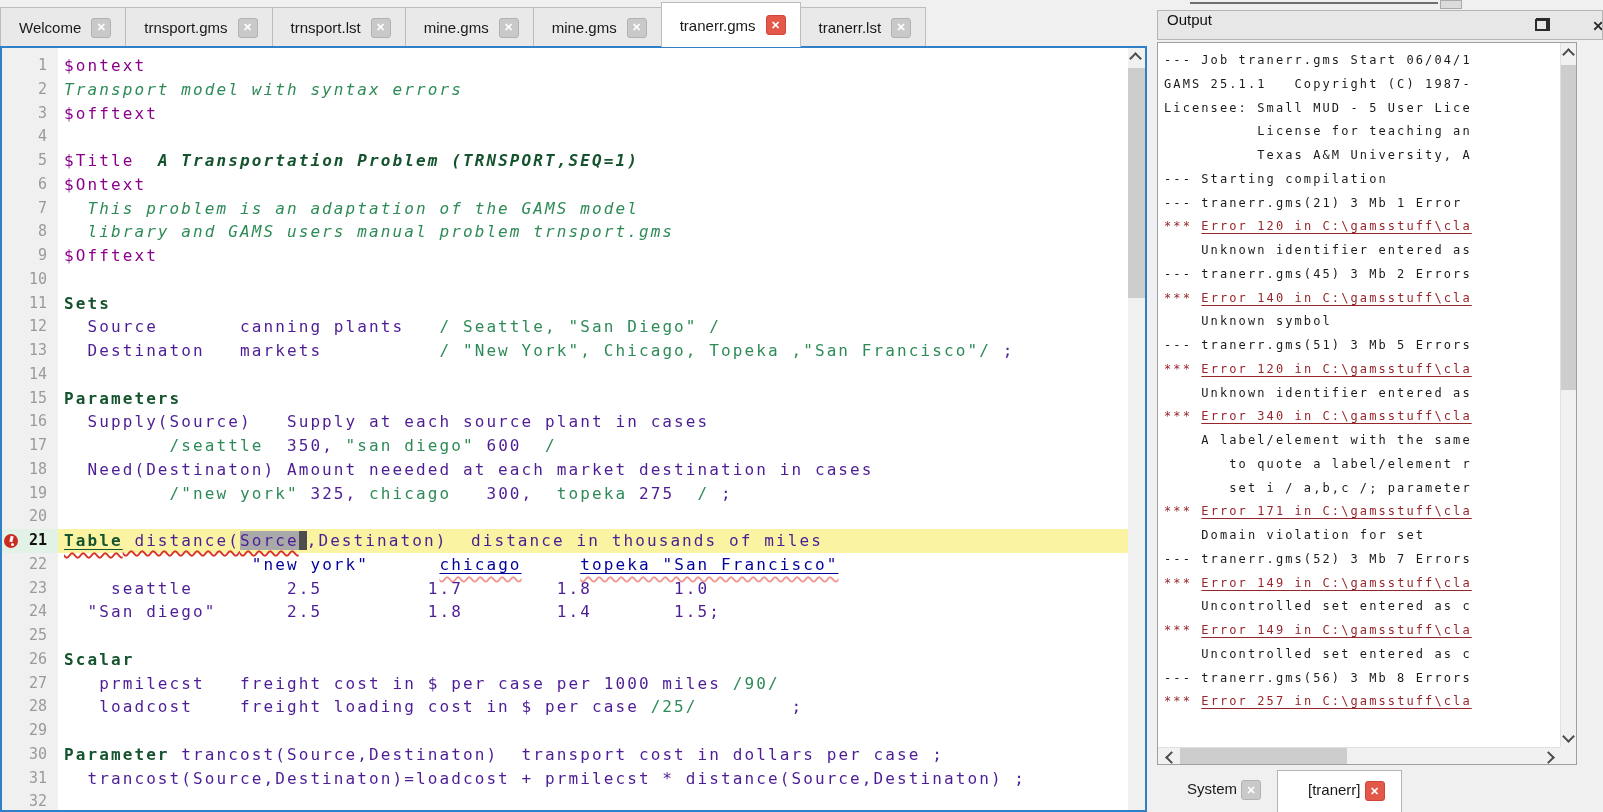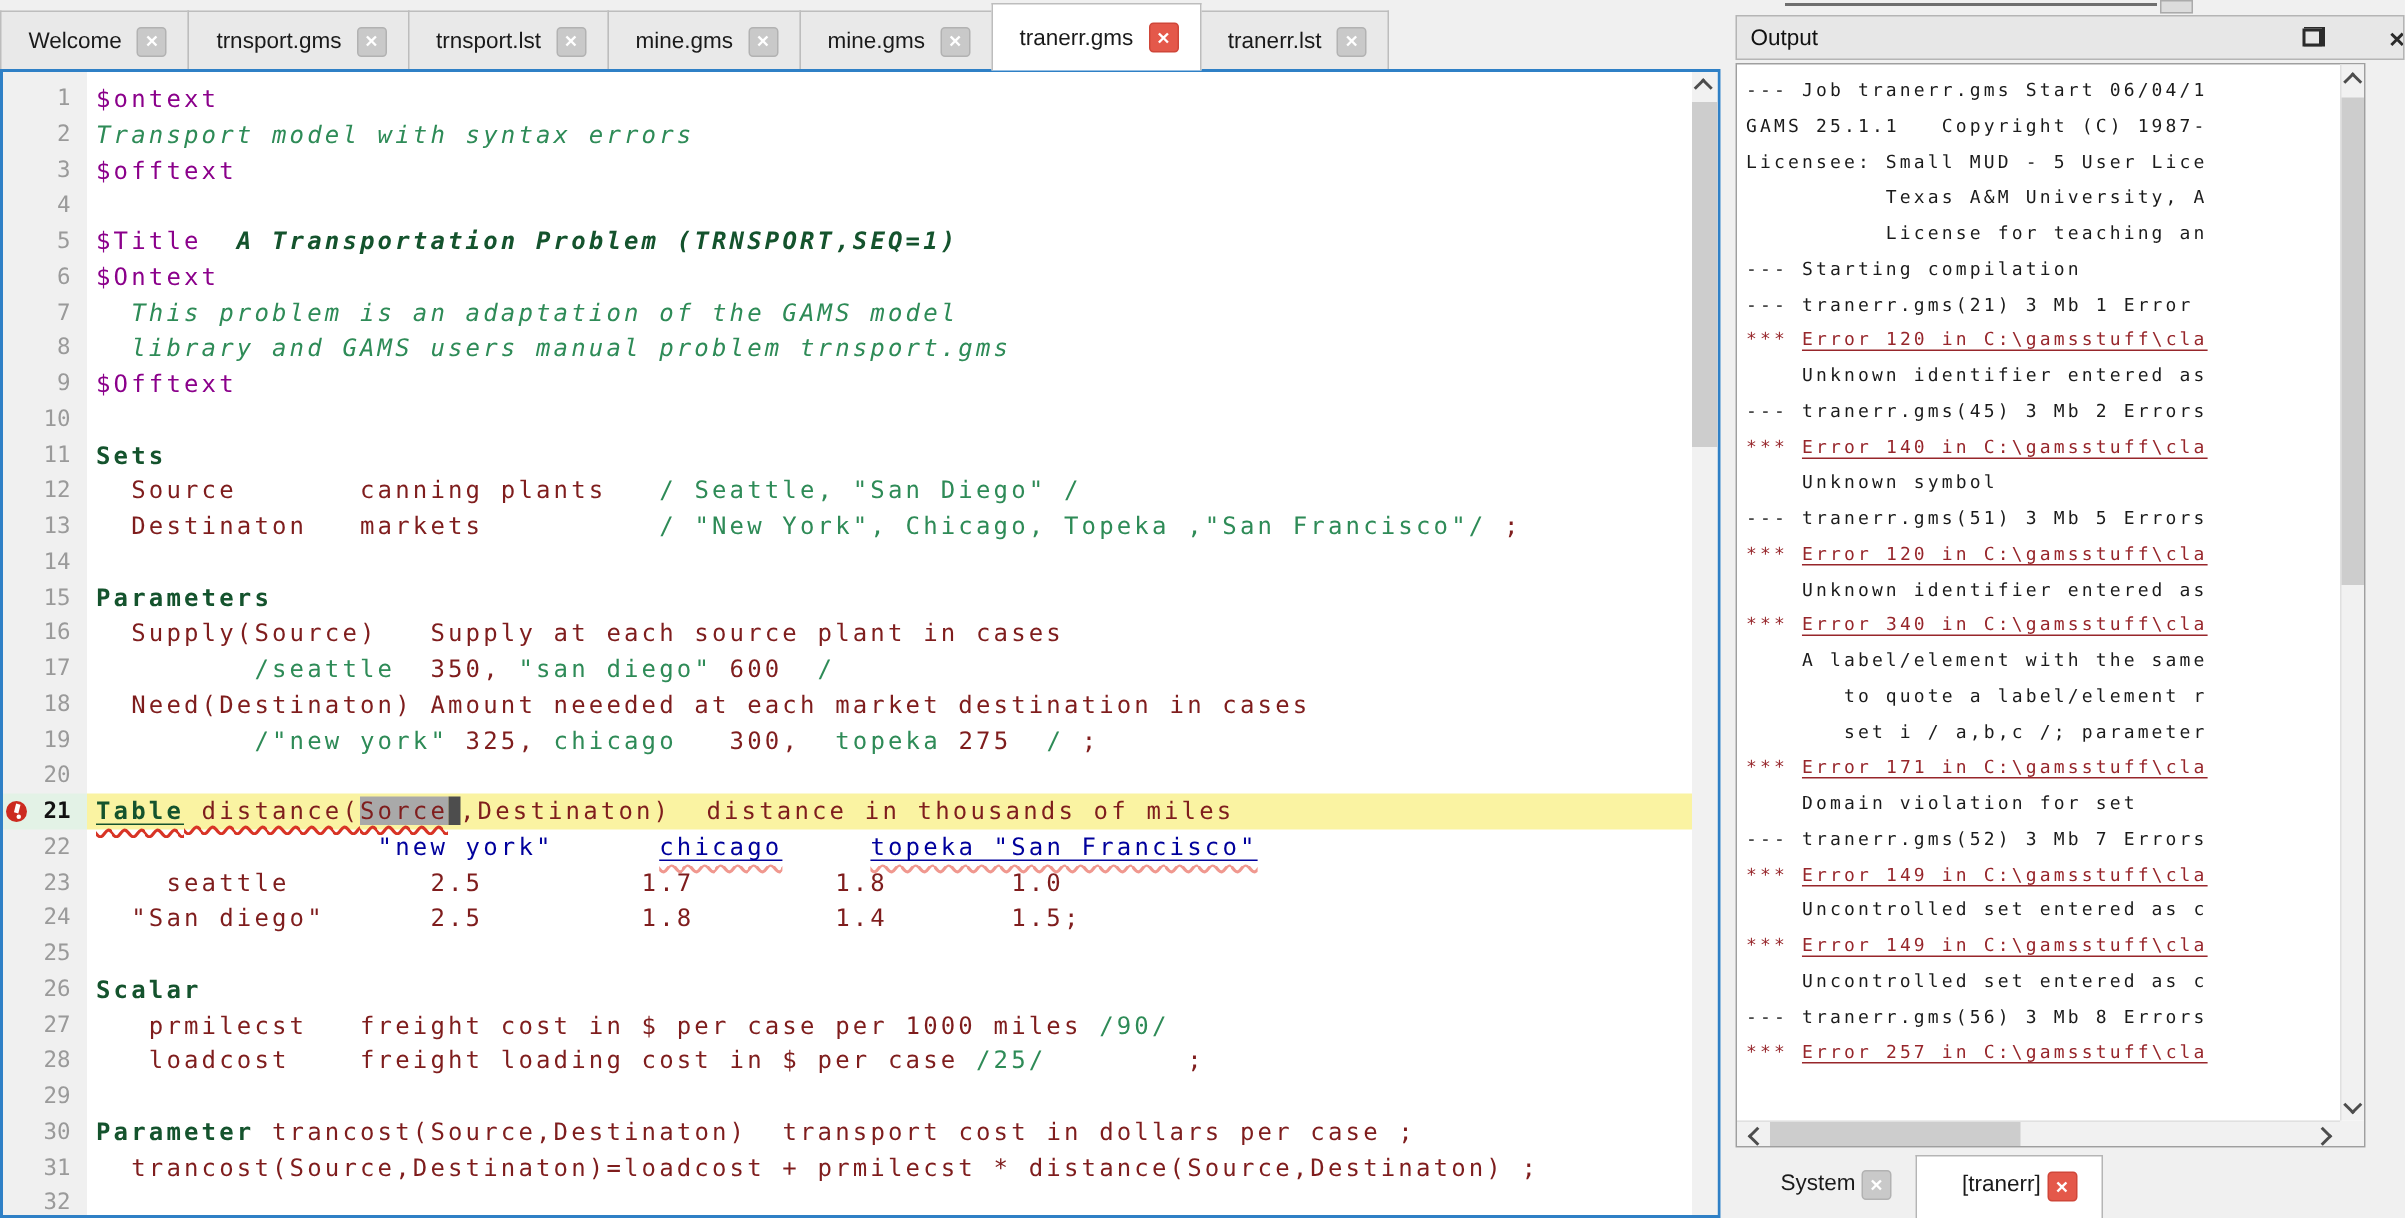--- a/index.html
+++ b/index.html
@@ -38,21 +38,21 @@
   .code { flex:1 1 auto; padding-top:6px; overflow:hidden; }
   .code-line { height:23.75px; line-height:23.75px; white-space:pre;
                font-family:"DejaVu Sans Mono", monospace; font-size:16px;
                letter-spacing:2.1px; padding-left:6px; color:#111; }
   .code-line.hl { background:#faf3a2; }
 
   .s-dir { color:#8b008b; }
   .s-com { color:#2e8b57; font-style:italic; }
   .s-kw  { color:#14532d; font-weight:bold; }
   .s-ti  { color:#14532d; font-weight:bold; font-style:italic; }
-  .s-pl  { color:#7f1d1d; }
+  .s-pl  { color:#4c1d95; }
   .s-dt  { color:#2e8b57; }
   .s-hd  { color:#00009c; }
   .s-u   { text-decoration:underline; text-underline-offset:3px; }
   .s-wavyr { text-decoration:underline wavy #d83426; text-decoration-thickness:1.5px;
              text-underline-offset:4px; text-decoration-skip-ink:none; }
   .s-sel { background:#a9a9a9; }
   .s-cur { display:inline-block; width:8px; height:19px; background:#4d4d4d;
            vertical-align:middle; margin-bottom:3px; }
   .w-dbl  { text-decoration:underline wavy #f0988f; text-decoration-thickness:1.5px;
             text-underline-offset:6px; text-decoration-skip-ink:none; }
@@ -73,21 +73,21 @@
 
   
   .right-pane { position:absolute; left:1152px; top:0; width:451px; height:812px;
                 background:#f0f0f0; }
   .dock-strip { position:absolute; top:0; left:0; width:451px; height:9px; }
   .dock-strip .bar { position:absolute; left:38px; top:2px; width:248px; border-top:2px solid #6f6f6f; }
   .dock-strip .box { position:absolute; left:288px; top:0; width:22px; height:9px;
                      background:#dcdcdc; border:1px solid #aaa; }
 
   .out-title { position:absolute; left:5px; top:10px; width:446px; height:30px;
-               background:#e7e7e7; border:1px solid #b5b5b5; display:flex; align-items:center;
+               background:#e7e7e7; border:1px solid #b5b5b5; display:flex; align-items:flex-start;
                padding-left:9px; font-size:15px; color:#111; overflow:hidden; }
   .float-ic { position:absolute; right:52px; top:7px; width:15px; height:13px; }
   .float-ic::before { content:""; position:absolute; right:0; top:0; width:10px; height:9px;
                       border:2px solid #2b2b2b; }
   .float-ic::after  { content:""; position:absolute; left:0; bottom:0; width:9px; height:8px;
                       border:2px solid #2b2b2b; background:#e7e7e7; }
   .title-close { position:absolute; right:-6px; top:5px; width:20px; height:20px;
                  font-size:14px; font-weight:bold; color:#2b2b2b;
                  display:flex; align-items:center; justify-content:center; }
 
@@ -241,22 +241,22 @@
     <span>Output</span>
     <span class="float-ic"></span>
     <span class="title-close">✕</span>
   </div>
 
   <div class="log-box">
     <div class="log-text">
         <div class="log-line"><span class="o-plain">--- Job tranerr.gms Start 06/04/1</span></div>
         <div class="log-line"><span class="o-plain">GAMS 25.1.1   Copyright (C) 1987-</span></div>
         <div class="log-line"><span class="o-plain">Licensee: Small MUD - 5 User Lice</span></div>
+        <div class="log-line"><span class="o-plain">          License for teaching an</span></div>
         <div class="log-line"><span class="o-plain">          Texas A&amp;M University, A</span></div>
-        <div class="log-line"><span class="o-plain">          License for teaching an</span></div>
         <div class="log-line"><span class="o-plain">--- Starting compilation</span></div>
         <div class="log-line"><span class="o-plain">--- tranerr.gms(21) 3 Mb 1 Error</span></div>
         <div class="log-line"><span class="o-err">*** </span><span class="o-link">Error 120 in C:\gamsstuff\cla</span></div>
         <div class="log-line"><span class="o-plain">    Unknown identifier entered as</span></div>
         <div class="log-line"><span class="o-plain">--- tranerr.gms(45) 3 Mb 2 Errors</span></div>
         <div class="log-line"><span class="o-err">*** </span><span class="o-link">Error 140 in C:\gamsstuff\cla</span></div>
         <div class="log-line"><span class="o-plain">    Unknown symbol</span></div>
         <div class="log-line"><span class="o-plain">--- tranerr.gms(51) 3 Mb 5 Errors</span></div>
         <div class="log-line"><span class="o-err">*** </span><span class="o-link">Error 120 in C:\gamsstuff\cla</span></div>
         <div class="log-line"><span class="o-plain">    Unknown identifier entered as</span></div>

